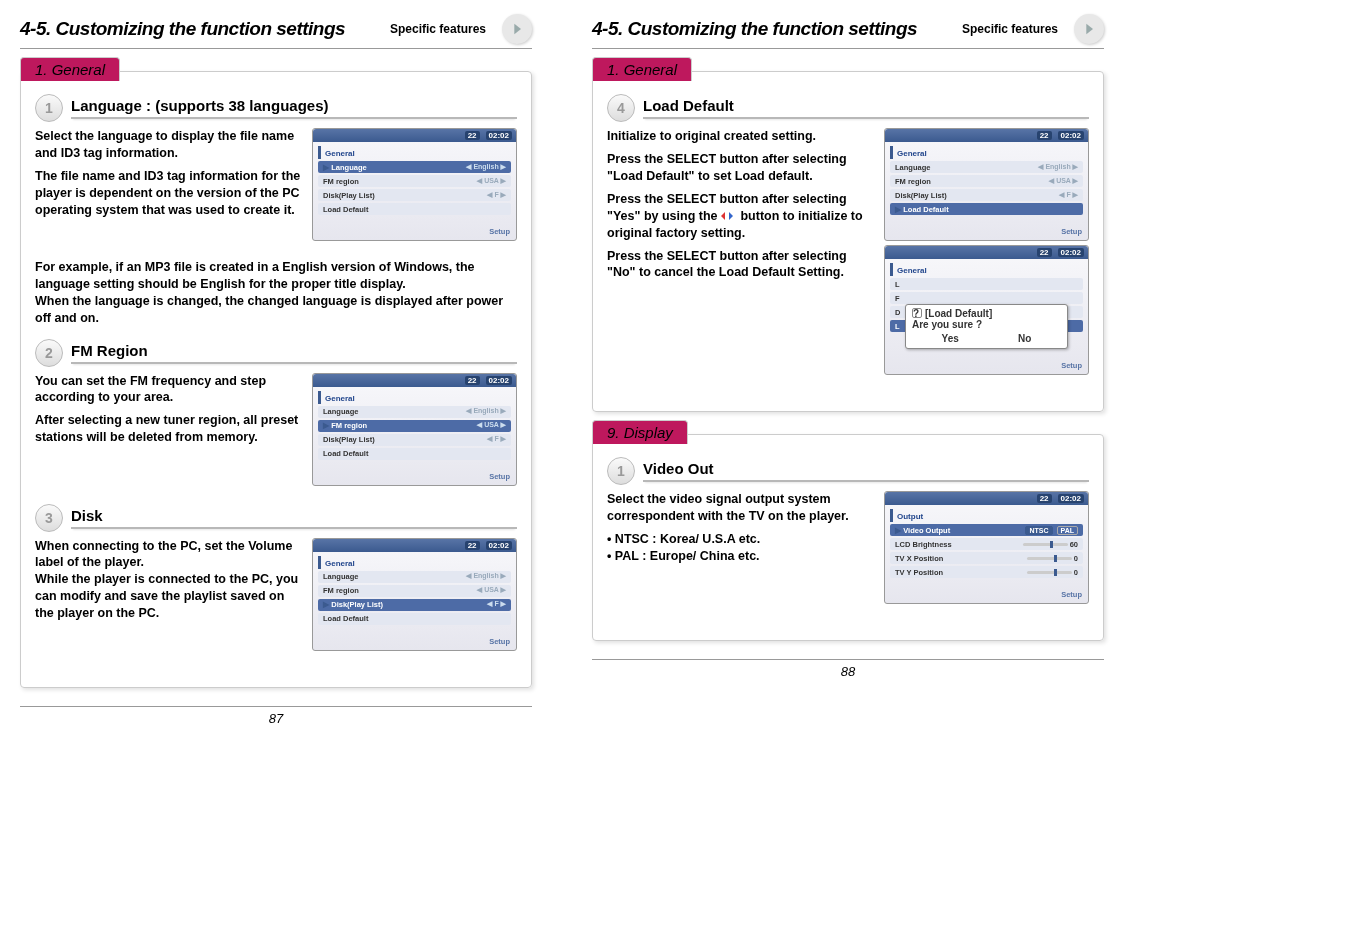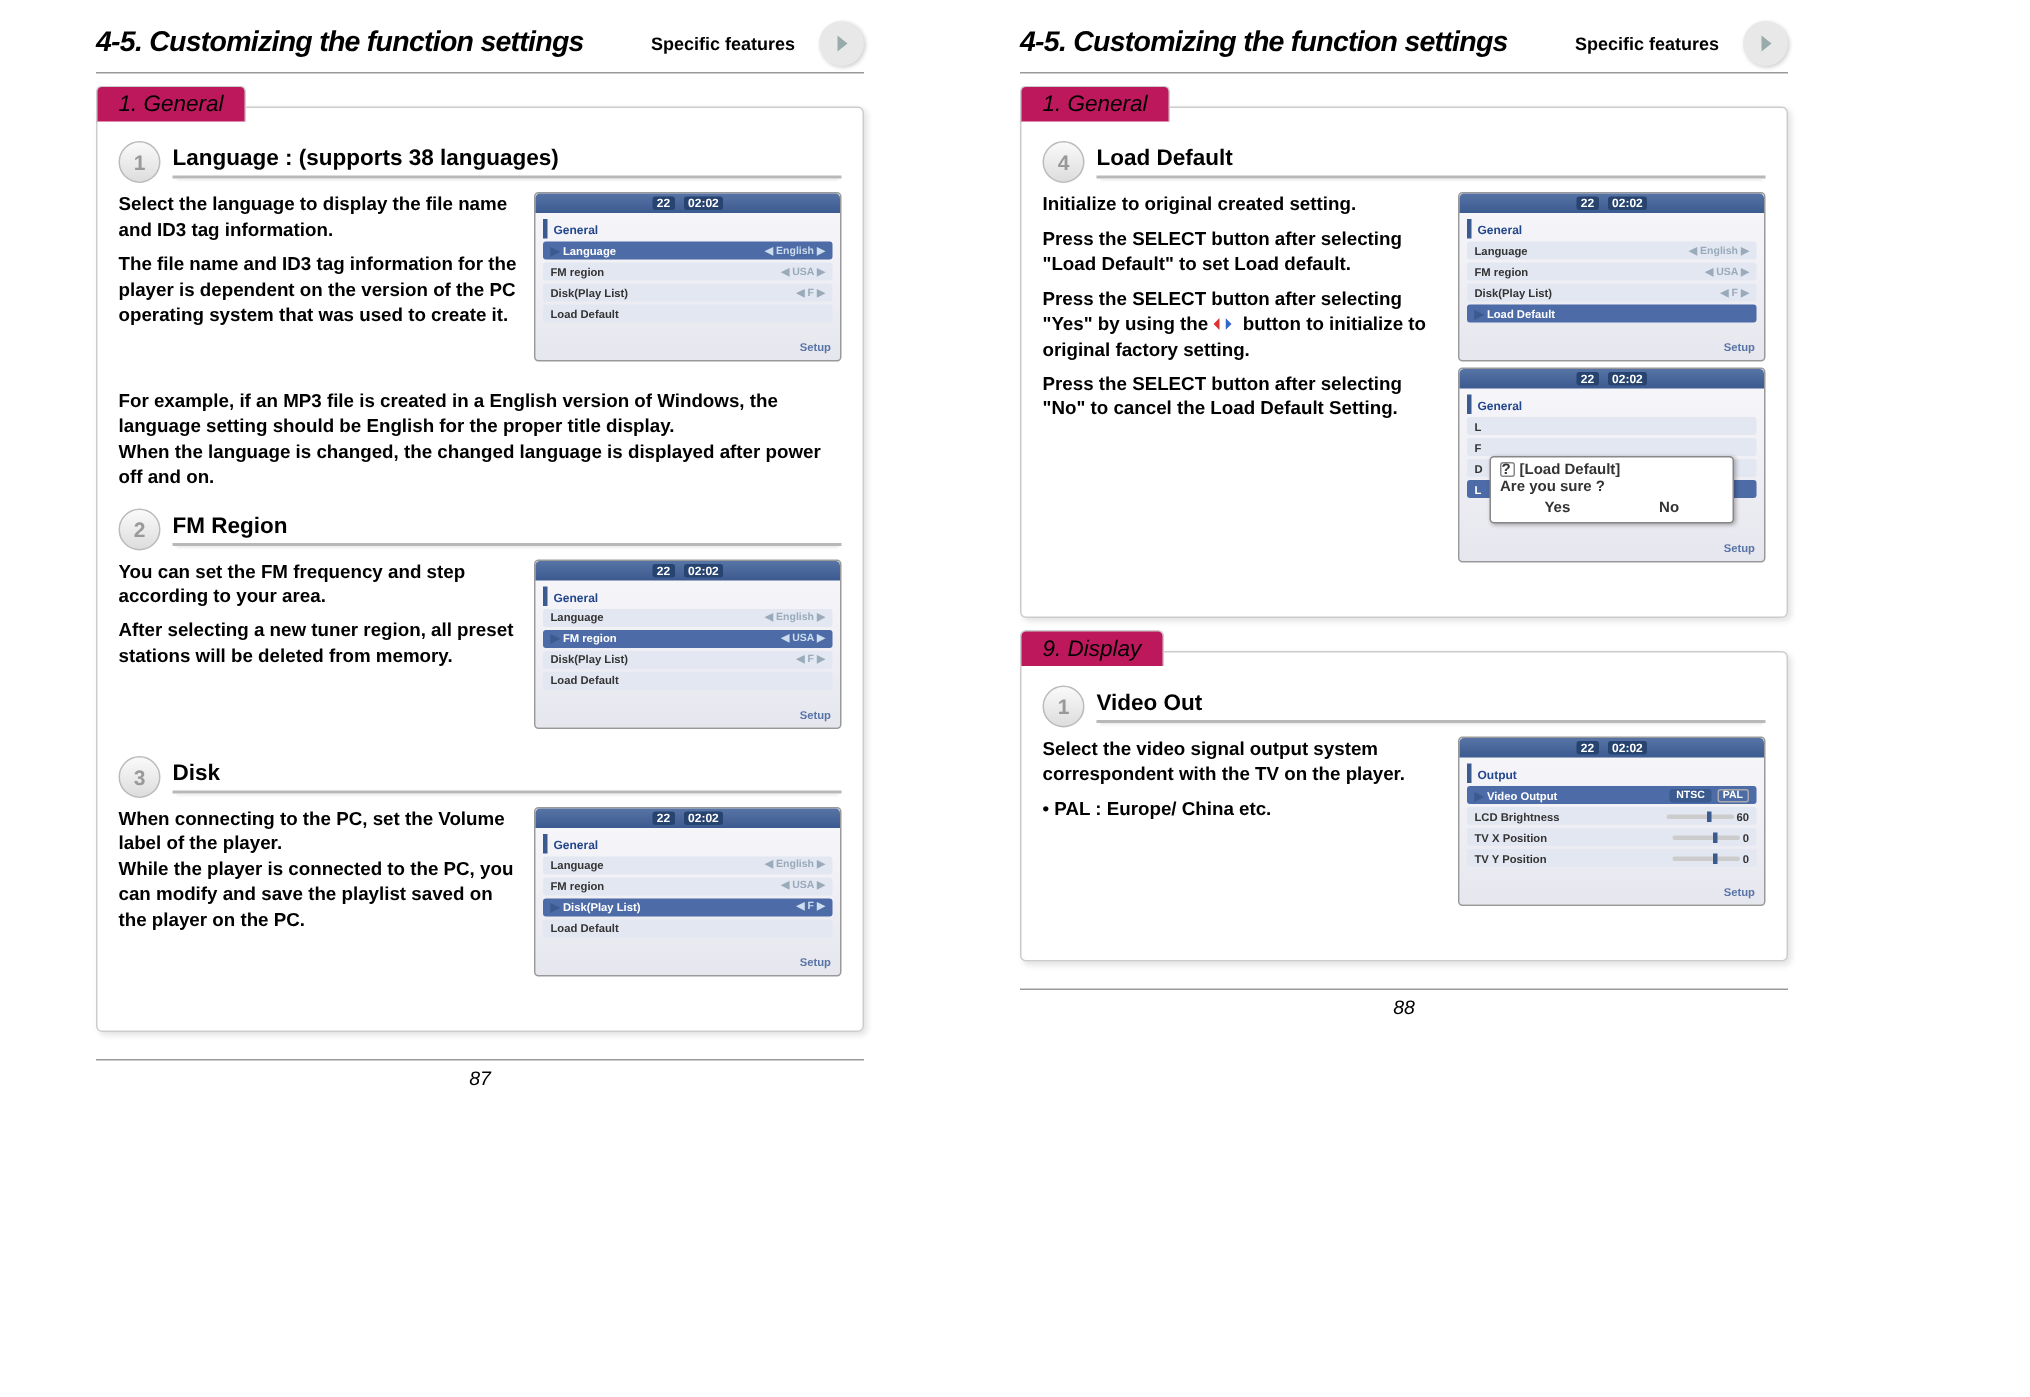--- a/index.html
+++ b/index.html
@@ -1,33 +1,33 @@
 <!DOCTYPE html>
 <html><head>
 <meta charset="utf-8">
 <style>
   * { box-sizing: border-box; margin: 0; padding: 0; }
   body { font-family: Arial, Helvetica, sans-serif; background: #fff; display: flex; gap: 60px; padding: 10px 20px; }
-  .page { width: 512px; position: relative; margin-left: 44px; }
+  .page { width: 512px; position: relative; }
   .page-header { display: flex; align-items: center; border-bottom: 1px solid #999; padding: 4px 0; margin-bottom: 12px; gap: 10px; }
   .section-title { font-style: italic; font-weight: 600; font-size: 19px; letter-spacing: -0.5px; }
   .specific { font-size: 12px; font-weight: bold; margin-left: auto; margin-right: 6px; }
   .arrow-btn { width: 30px; height: 30px; border-radius: 50%; background: #e8e8e8; display: flex; align-items: center; justify-content: center; box-shadow: 1px 1px 3px rgba(0,0,0,.2); }
   .arrow-btn svg { width: 16px; height: 16px; }
   .content-card { border: 1px solid #ccc; border-radius: 4px; padding: 12px 14px 18px; box-shadow: 2px 2px 4px rgba(0,0,0,.12); margin-bottom: 18px; position: relative; }
   .tab-label { position: absolute; top: -15px; left: -1px; background: #be185d; border: 1px solid #ccc; border-bottom: none; border-radius: 4px 4px 0 0; padding: 3px 14px; font-style: italic; font-size: 15px; }
   .item-row { display: flex; align-items: center; gap: 8px; margin: 10px 0 4px; }
   .num-badge { width: 28px; height: 28px; border-radius: 50%; background: linear-gradient(#fafafa,#ddd); border: 1px solid #bbb; display: flex; align-items: center; justify-content: center; font-weight: bold; color: #999; font-size: 14px; }
   .item-title { font-weight: bold; font-size: 15px; border-bottom: 2px solid #b8b8b8; flex: 1; padding-bottom: 3px; box-shadow: 0 3px 2px -2px rgba(0,0,0,.1); }
   .body-row { display: flex; gap: 10px; margin: 6px 0 14px; }
   .body-text { font-size: 12.5px; font-weight: bold; line-height: 1.35; flex: 1; }
   .body-text .sub { font-weight: bold; display: block; margin-bottom: 6px; }
   .body-extra { font-size: 12.5px; font-weight: bold; line-height: 1.35; margin-bottom: 12px; }
   .lcd { width: 205px; flex-shrink: 0; border: 1px solid #999; background: linear-gradient(#f8f8fb,#e6e6ee); border-radius: 3px; font-size: 8px; color: #333; padding-bottom: 2px; margin-bottom:4px;}
-  .lcd .bar { background: linear-gradient(#5874a6,#3b5a8f); color: #fff; padding: 2px 4px; display: flex; justify-content: center; gap: 6px; font-weight: bold; border-radius: 3px 3px 0 0; }
+  .lcd .bar { background: linear-gradient(#5874a6,#3b5a8f); color: #fff; padding: 2px 4px; display: flex; justify-content: flex-end; gap: 6px; font-weight: bold; border-radius: 3px 3px 0 0; }
   .lcd .bar span { background: #27436f; padding: 0 3px; border-radius: 2px; }
   .lcd .menu-title { font-weight: bold; padding: 3px 4px 1px; color: #23478d; border-left: 3px solid #3b5a8f; margin: 4px 5px 2px; font-size: 8px; }
   .lcd .row { margin: 0 5px 2px; background: #e3e7f1; padding: 1.5px 5px; display: flex; justify-content: space-between; border-radius: 2px; font-weight: bold; font-size: 7.5px; }
   .lcd .row.sel { background: #4d6ba6; color: #fff; }
   .lcd .row .arrows { color: #9ab; font-size: 7px; }
   .lcd .row.sel .arrows { color: #cde; }
   .lcd .footer { text-align: right; padding: 2px 6px; color: #5874a6; font-weight: bold; font-size: 7.5px; margin-top: 10px; }
   .lcd .popup { margin: -30px 20px 0; background: #fff; border: 1px solid #888; border-radius: 3px; padding: 3px 6px 4px; font-size: 10px; font-weight: bold; position:relative; z-index:2; box-shadow: 1px 1px 3px rgba(0,0,0,.3);}
   .lcd .popup .q { display: inline-block; border:1px solid #888; width:10px; height:10px; line-height:10px; border-radius:2px; margin-right:3px;}
   .lcd .popup .btns { display:flex; justify-content:space-around; margin-top:3px; }
@@ -271,20 +271,21 @@
     <div class="tab-label">9. Display</div>
 
     <div class="item-row">
       <div class="num-badge">1</div>
       <div class="item-title">Video Out</div>
     </div>
     <div class="body-row">
       <div class="body-text">
         <span class="sub">Select the video signal output system correspondent with the TV on the player.</span>
         <ul class="bullets">
+          <li>NTSC : Korea/ U.S.A etc.</li>
           <li>PAL : Europe/ China etc.</li>
         </ul>
       </div>
       <div class="lcd">
         <div class="bar">
             <span>22</span>
             <span>02:02</span>
           </div>
         <div class="menu-title">Output</div>
         <div class="row sel">

